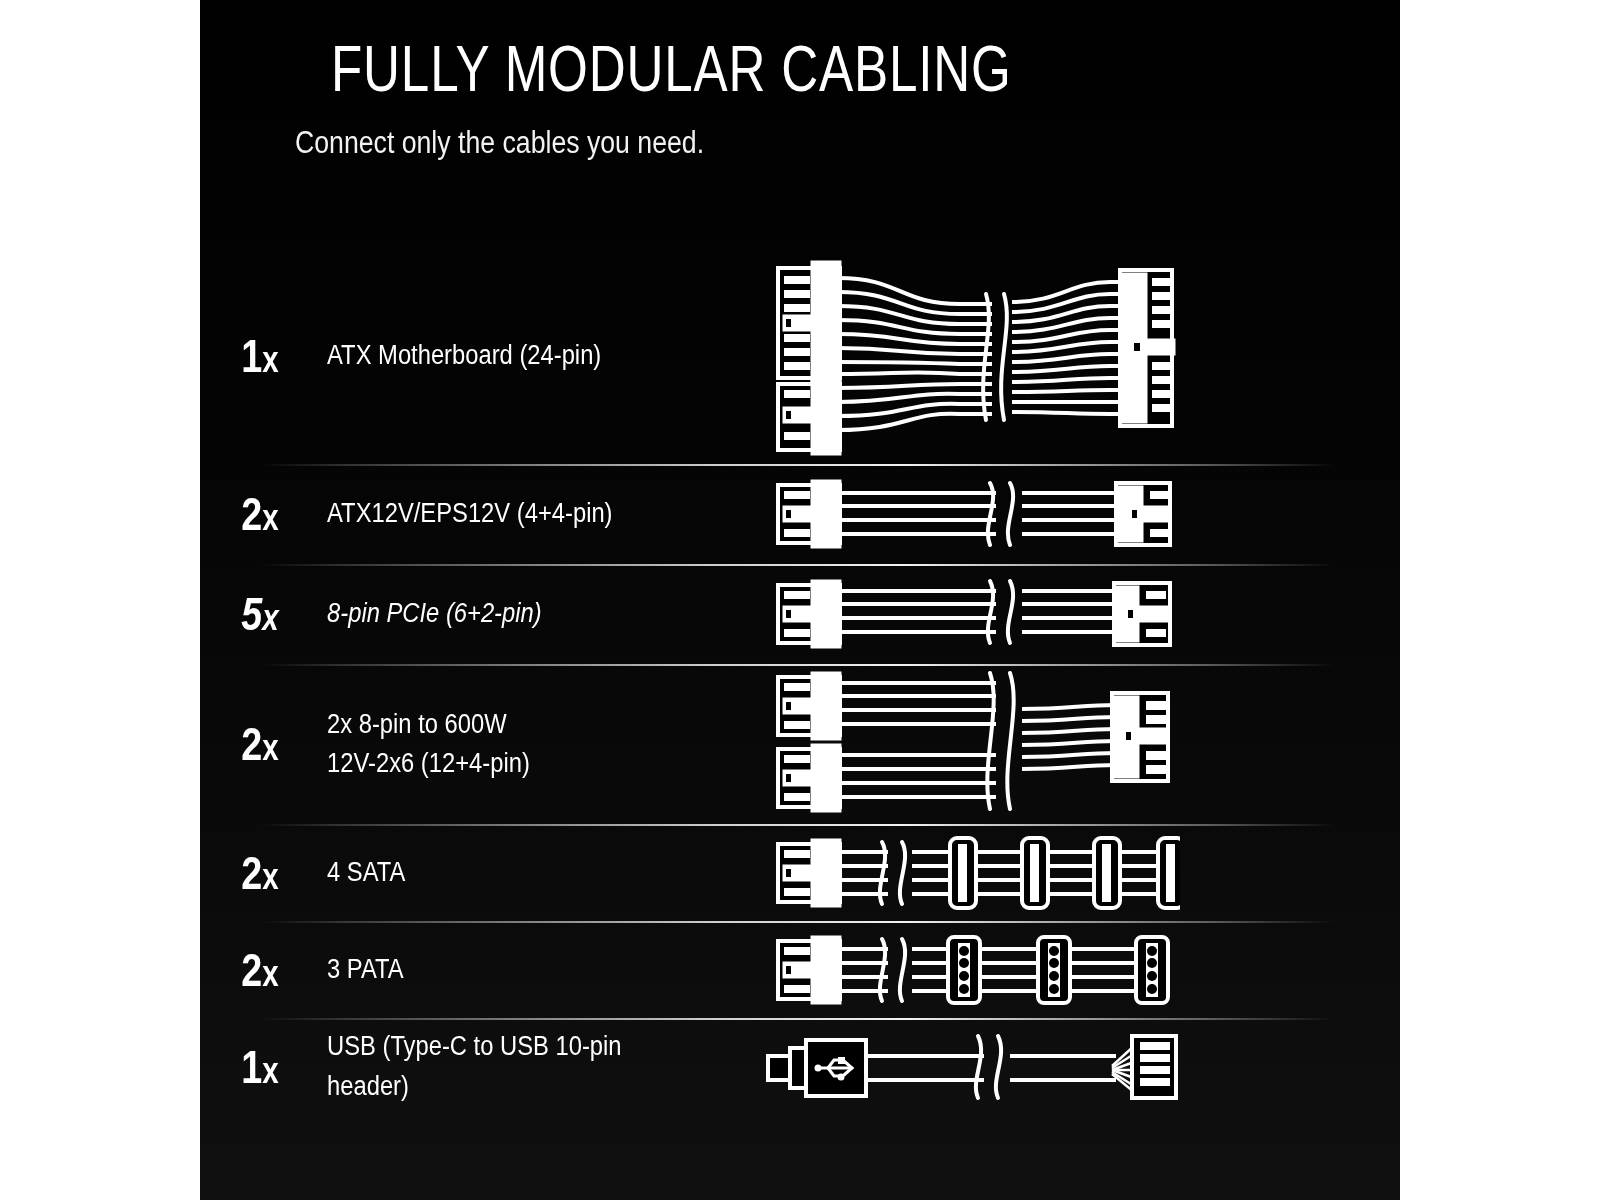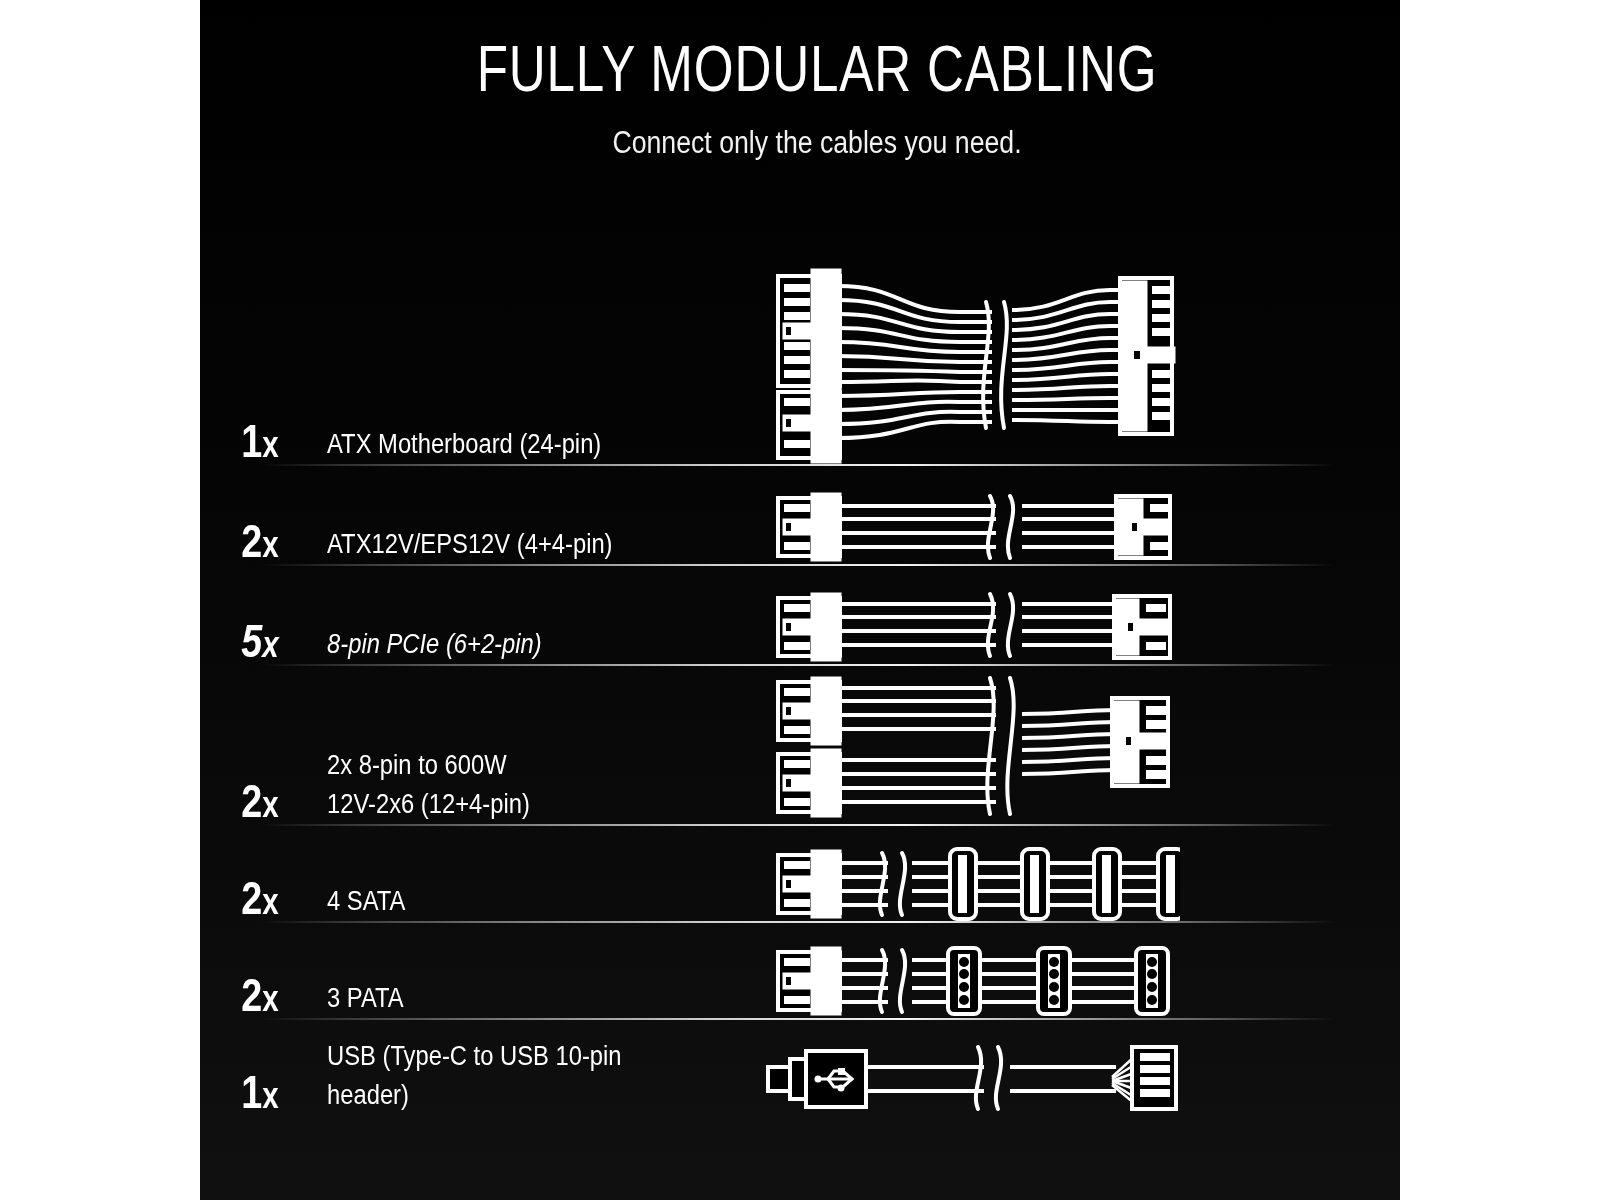--- a/index.html
+++ b/index.html
@@ -21,24 +21,23 @@
     width: 1200px;
     height: 1200px;
     background: linear-gradient(180deg, #000000 0%, #050505 40%, #0b0b0b 75%, #101010 100%);
     color: #ffffff;
     overflow: hidden;
   }
 
   
   #header {
     position: absolute;
-    left: 17px;
+    left: 11px;
     top: 36px;
     width: 1200px;
-    text-align: center;
   }
   #title {
     font-size: 64px;
     letter-spacing: 1px;
     font-weight: 400;
     line-height: 1.05;
     transform: scaleX(0.80);
     transform-origin: 50% 50%;
     white-space: nowrap;
     color: #ffffff;
@@ -56,21 +55,21 @@
   
   #list {
     position: absolute;
     left: 0;
     top: 248px;
     width: 1200px;
   }
   .row {
     position: relative;
     display: flex;
-    align-items: flex-end;
+    align-items: center;
     box-sizing: border-box;
   }
   .divider {
     position: absolute;
     left: 60px;
     right: 65px;
     top: 0;
     height: 2px;
     background: linear-gradient(90deg,
         rgba(255,255,255,0) 0%,

